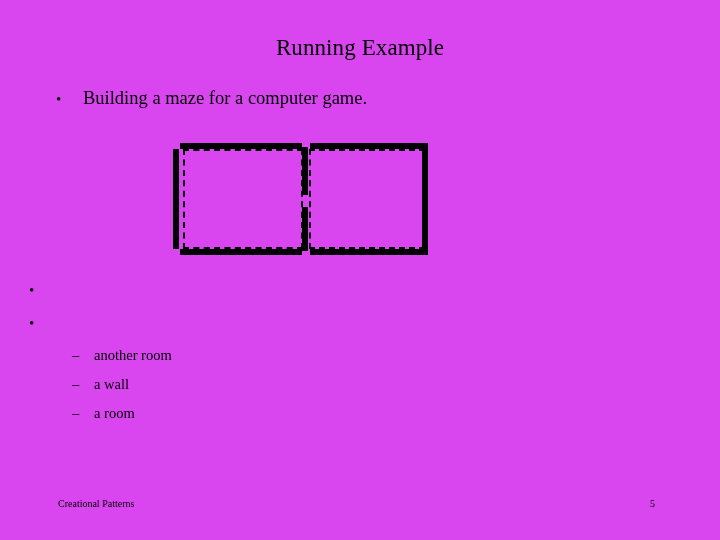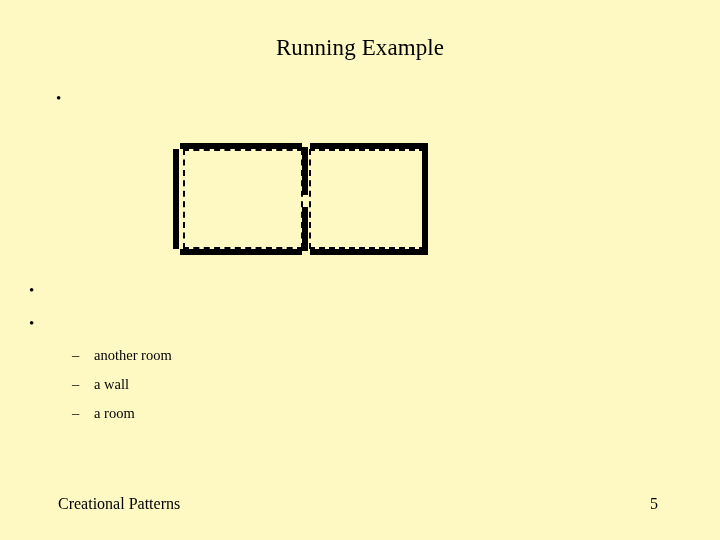--- a/index.html
+++ b/index.html
@@ -14,21 +14,21 @@
     overflow: hidden;
     font-family: "Liberation Serif", "DejaVu Serif", serif;
     color: #000000;
   }
 
   #slide {
     position: absolute;
     left: 0; top: 0;
     width: 720px;
     height: 540px;
-    background: #fef9c3;
+    background: #d946ef;
   }
 
   
   .slide-title {
     position: absolute;
     left: 0;
     top: 33px;
     width: 720px;
     text-align: center;
     font-size: 23px;
@@ -117,37 +117,38 @@
     border: 2px dashed #000000;
     background: transparent;
     box-sizing: border-box;
   }
   #room-one-interior { left: 13px;  top: 6px; width: 120px; height: 100px; }
   #room-two-interior { left: 139px; top: 6px; width: 116px; height: 100px; }
 
   
   .footer-text {
     position: absolute;
-    font-size: 16px;
+    font-size: 10px;
     line-height: 14px;
     white-space: nowrap;
     text-align: right;
   }
   #footer-label { left: 58px;  top: 497px; }
   #footer-page  { left: 650px; top: 497px; }
 </style>
 </head>
 <body>
 
 <div id="slide">
 
   <div class="slide-title">Running Example</div>
 
   <div class="bullet-row lvl1" id="bullet-intro">
     <span class="bullet-mark">•</span>
+    <span class="bullet-text">Building a maze for a computer game.</span>
   </div>
 
   <div id="maze-diagram">
     <div class="wall wall-h" id="wall-top-left"></div>
     <div class="wall wall-h" id="wall-bottom-left"></div>
     <div class="wall wall-v" id="wall-left-outer"></div>
 
     <div class="wall wall-h" id="wall-top-right"></div>
     <div class="wall wall-h" id="wall-bottom-right"></div>
     <div class="wall wall-v" id="wall-right-outer"></div>

